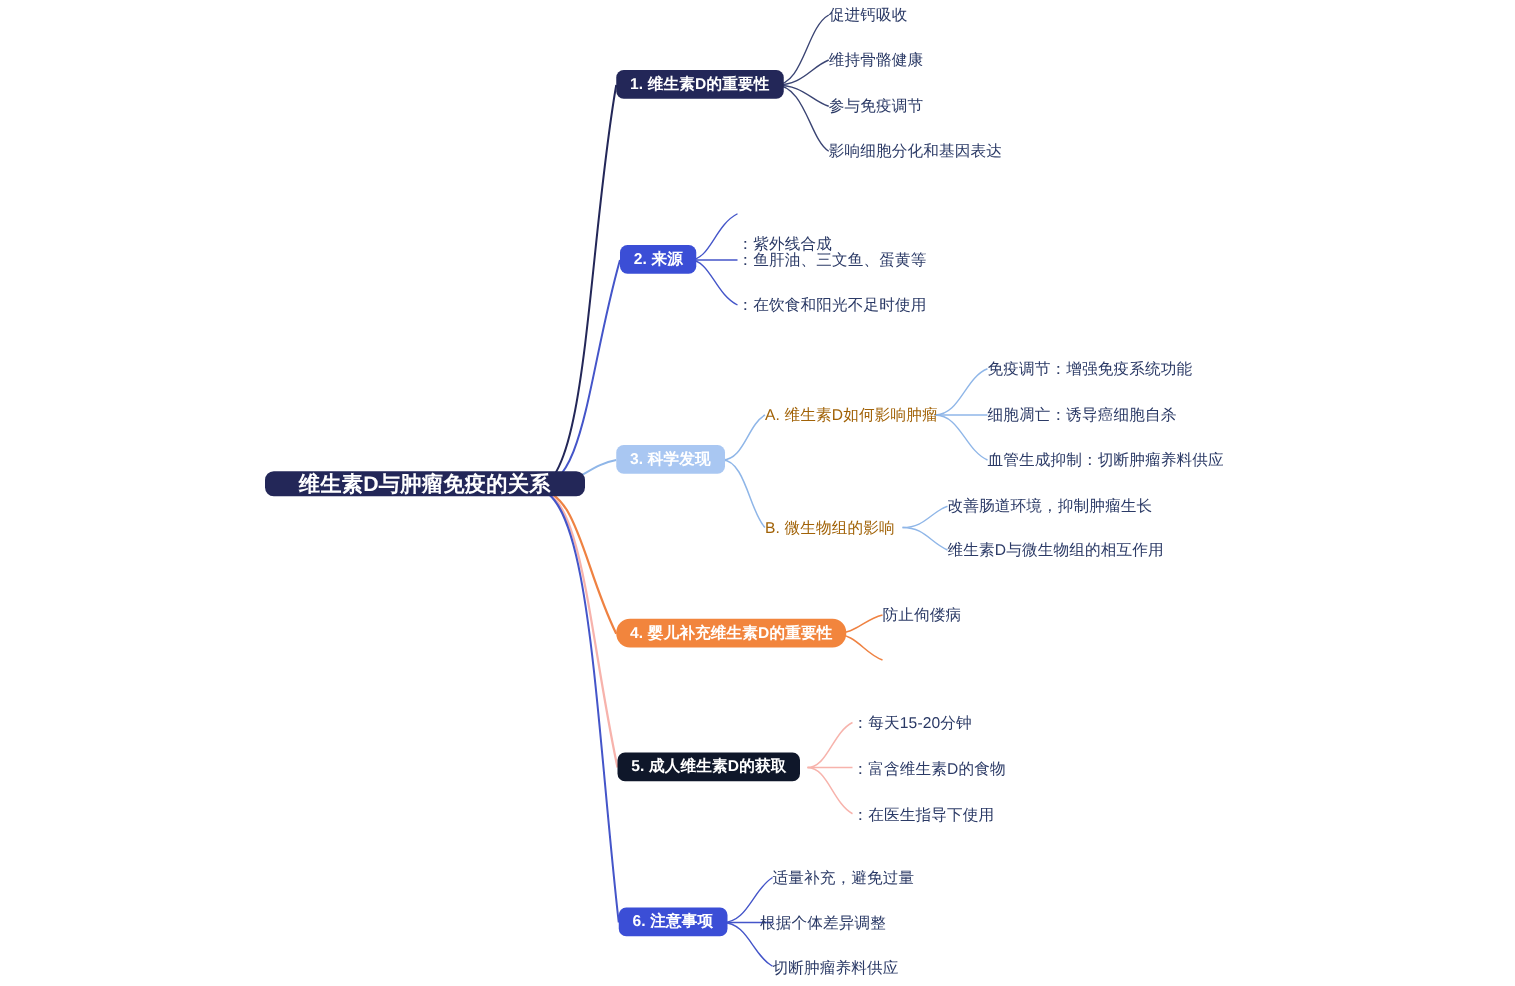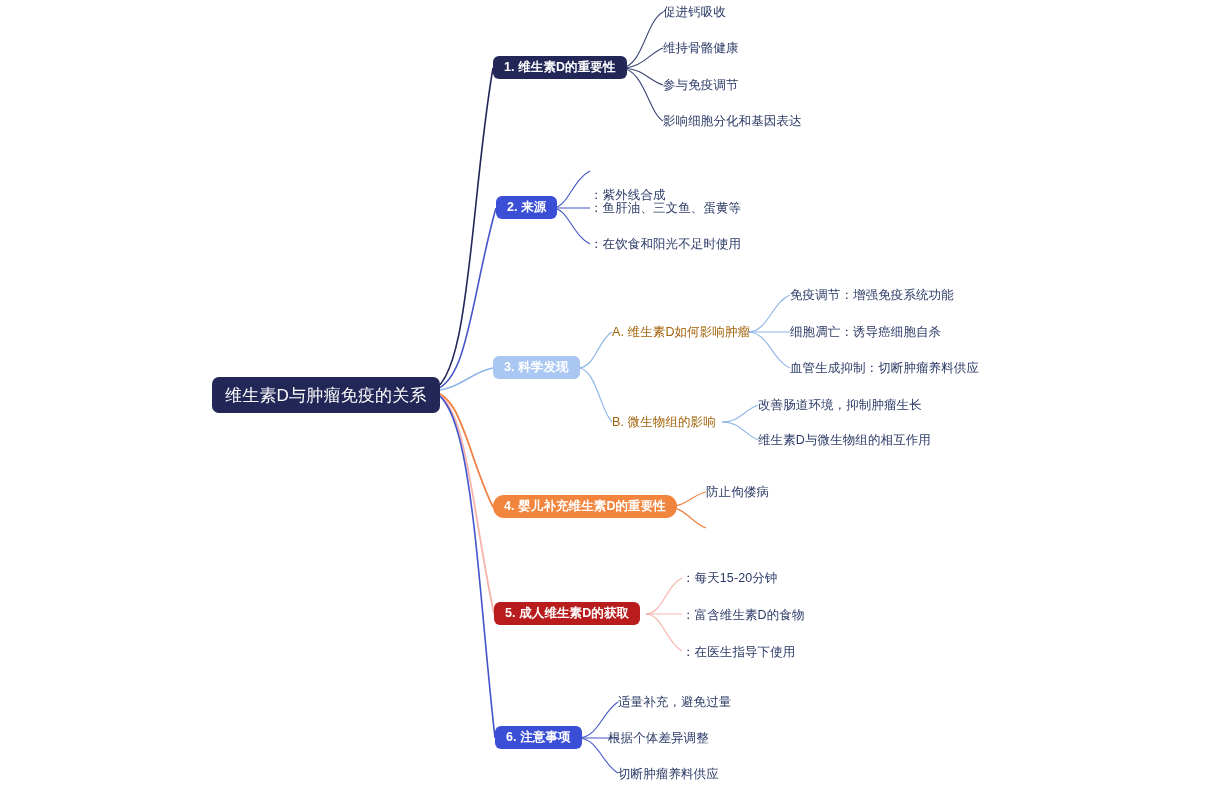--- a/index.html
+++ b/index.html
@@ -30,44 +30,44 @@
     box-sizing: border-box;
     white-space: nowrap;
     line-height: 1;
     display: flex;
     align-items: center;
   }
   
   .node-root {
     left: 212px;
     top: 377px;
-    height: 36px;
-    padding: 0 13px;
+    height: 20px;
+    padding: 0 27px;
     background: #232758;
     color: #ffffff;
     font-size: 17px;
-    font-weight: normal;
+    font-weight: bold;
     border-radius: 7px;
     letter-spacing: 0.2px;
   }
   
   .chip {
     height: 23px;
     padding: 0 11px;
     color: #ffffff;
     font-size: 12.5px;
     font-weight: bold;
     border-radius: 6px;
     letter-spacing: 0.1px;
   }
   .chip-1 { background: #232758; }
   .chip-2 { background: #3b4ed6; }
   .chip-3 { background: #a9c7f2; }
   .chip-4 { background: #f2853d; border-radius: 11px; }
-  .chip-5 { background: #b91c1c; }
+  .chip-5 { background: #0f172a; }
   .chip-6 { background: #3b4ed6; }
 
   
   .leaf {
     color: #2b3a66;
     font-size: 12.5px;
     font-weight: normal;
     height: 18px;
     letter-spacing: 0.1px;
   }

